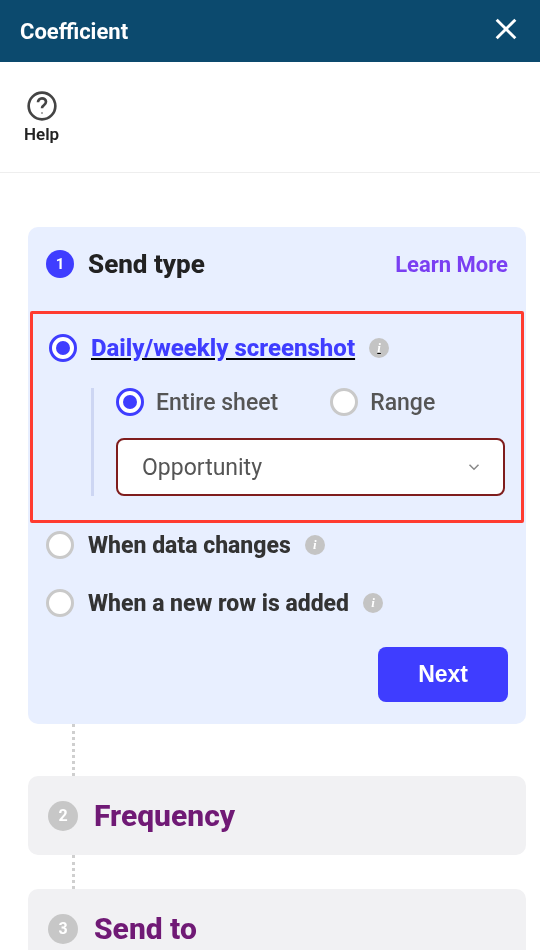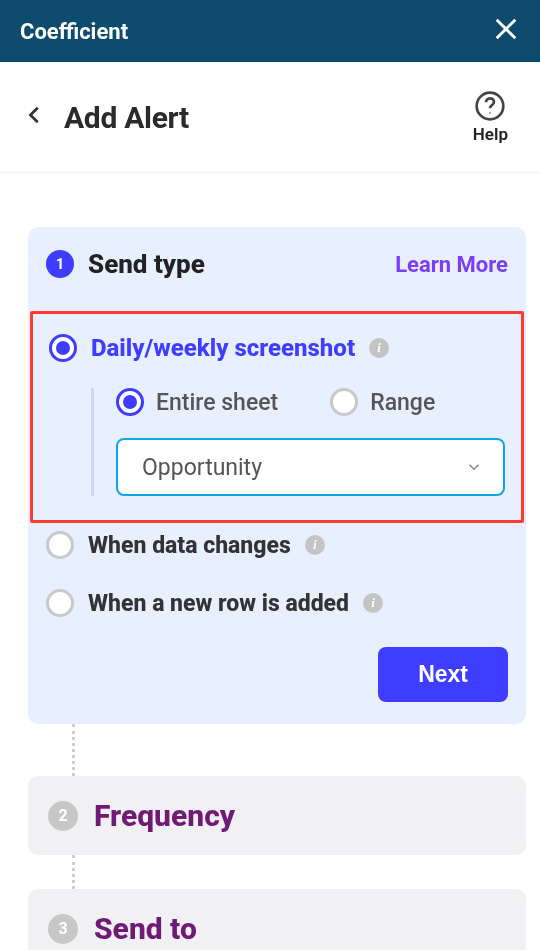--- a/index.html
+++ b/index.html
@@ -55,21 +55,21 @@
   .card-title { font-size: 26px; font-weight: 800; color: #222; }
   .learn-more { color: #7a3ff2; font-weight: 700; font-size: 22px; cursor: pointer; }
 
   .highlight-box {
     border: 3px solid #ff3b30;
     border-radius: 2px;
     margin: 0 -16px 8px -16px;
     padding: 20px 16px 24px 16px;
   }
 
-  .radio-row { display: flex; align-items: center; gap: 14px; }
+  .radio-row { display: flex; align-items: center; gap: 14px; text-decoration: underline; }
   .radio-outer {
     width: 28px; height: 28px; border-radius: 50%;
     border: 3px solid #3f3dff;
     display: flex; align-items: center; justify-content: center;
     background: #fff;
     flex-shrink: 0;
   }
   .radio-outer.unchecked { border-color: #c9c9c9; }
   .radio-inner { width: 14px; height: 14px; border-radius: 50%; background: #3f3dff; }
   .opt-label-blue { font-size: 24px; font-weight: 800; color: #3f3dff; }
@@ -86,21 +86,21 @@
     border-left: 3px solid #cdd6f3;
     padding-left: 22px;
   }
   .sub-radio-row { display: flex; align-items: center; gap: 12px; margin-bottom: 22px; }
   .sub-radio-row .group { display: flex; align-items: center; gap: 12px; }
   .sub-label { font-size: 23px; color: #555; font-weight: 500; }
   .gap { width: 28px; }
 
   .select {
     background: #fff;
-    border: 2px solid #0ea5e9;
+    border: 2px solid #7f1d1d;
     border-radius: 8px;
     height: 58px;
     display: flex;
     align-items: center;
     justify-content: space-between;
     padding: 0 20px 0 24px;
     cursor: pointer;
   }
   .select-value { font-size: 23px; color: #555; }
   .chev { width: 18px; height: 18px; }
@@ -145,28 +145,20 @@
   <div class="topbar-title">Coefficient</div>
   <div class="topbar-close">
     <svg viewBox="0 0 24 24">
         <line x1="4" y1="4" x2="20" y2="20"></line>
         <line x1="20" y1="4" x2="4" y2="20"></line>
       </svg>
   </div>
 </div>
 
 <div class="header">
-  <div class="header-left">
-    <div class="back-btn">
-      <svg viewBox="0 0 24 24">
-          <polyline points="15 4 7 12 15 20"></polyline>
-        </svg>
-    </div>
-    <div class="header-title">Add Alert</div>
-  </div>
   <div class="help">
     <svg viewBox="0 0 24 24">
       <circle cx="12" cy="12" r="10"></circle>
       <path d="M9 9.2c0-1.6 1.3-2.9 3-2.9s3 1.1 3 2.6c0 1.2-.7 1.9-1.7 2.6-.9.6-1.3 1.1-1.3 2.1"></path>
       <circle cx="12" cy="17.3" r="0.6" fill="#444" stroke="none"></circle>
     </svg>
     <div class="help-label">Help</div>
   </div>
 </div>
 

